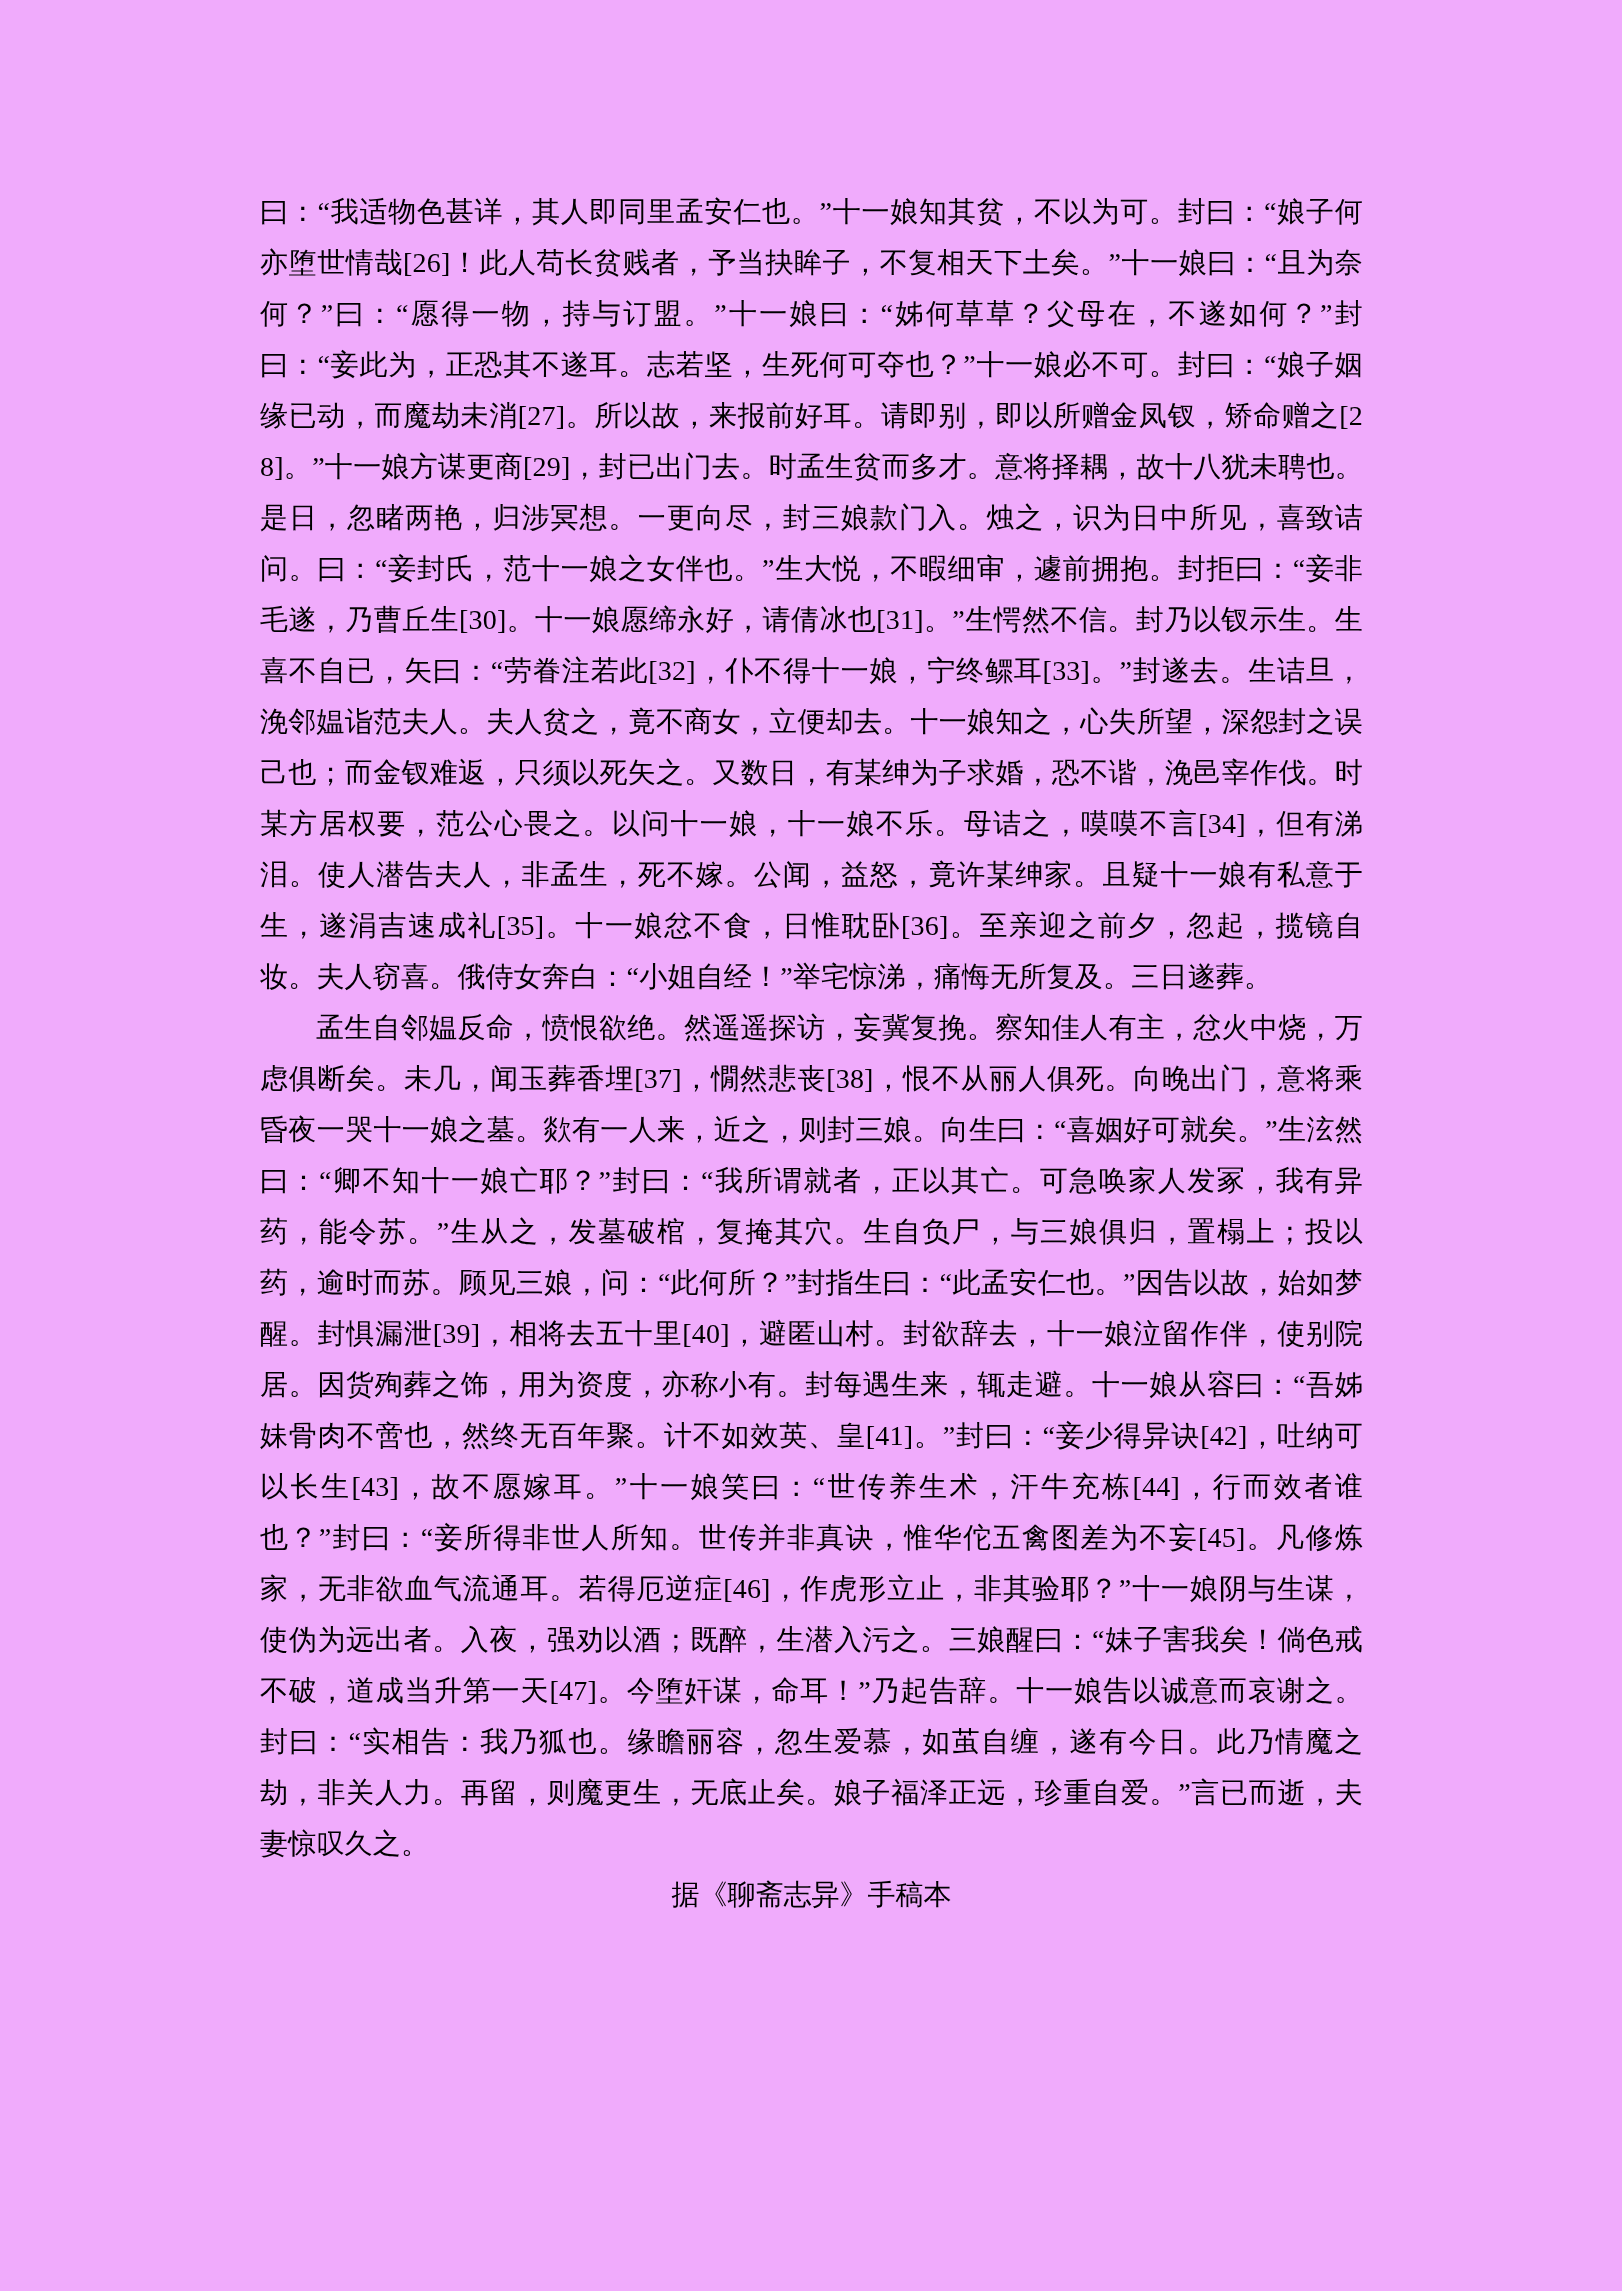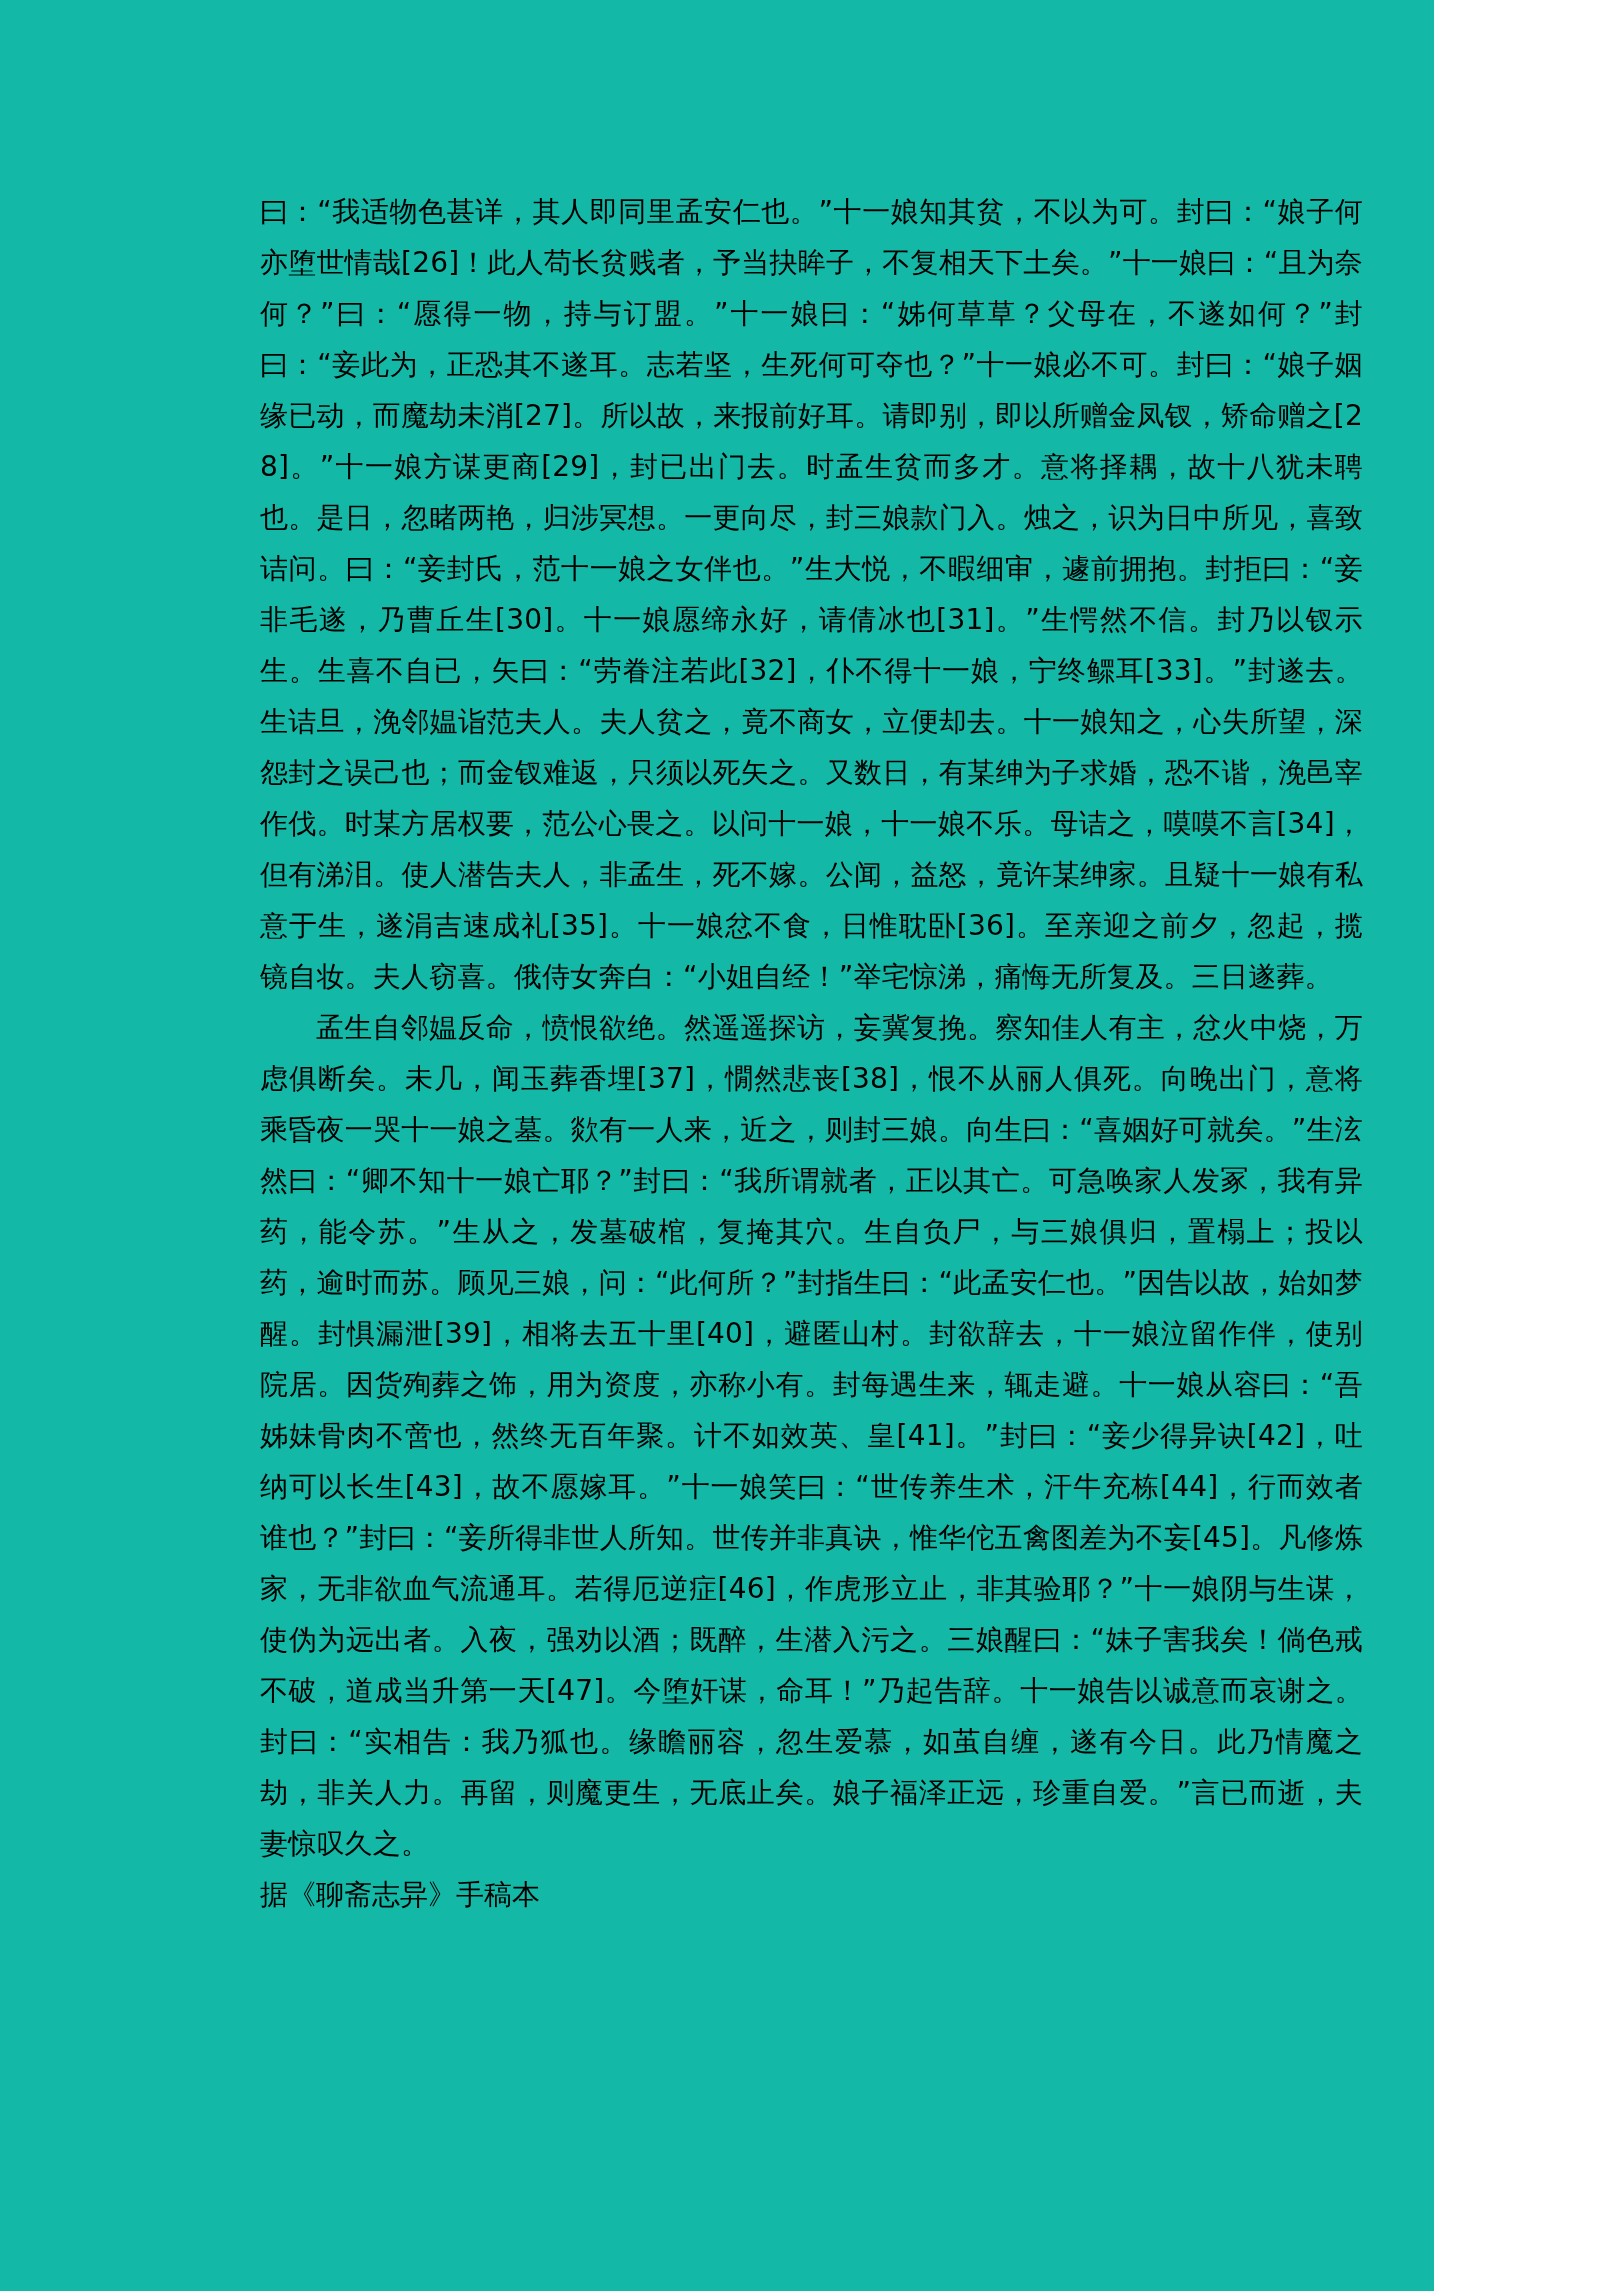--- a/index.html
+++ b/index.html
@@ -12,23 +12,24 @@
     height: 2292px;
     font-family: "DejaVu Sans", "Liberation Sans", sans-serif;
     color: #000000;
     position: relative;
     overflow: hidden;
   }
   .page {
     position: absolute;
     left: 0;
     top: 0;
-    width: 1434px;
+    width: 1622px;
     height: 2292px;
-    background: #14b8a6;
+    background: #f0abfc;
+    font-family: Liberation Serif, serif;
   }
   .content {
     position: absolute;
     left: 260px;
     top: 186px;
     width: 1103px;
   }
   .para {
     font-size: 28px;
     line-height: 51px;
@@ -37,21 +38,21 @@
     text-justify: inter-character;
     margin: 0 0 0 0;
     word-break: break-all;
   }
   .para.indent {
     text-indent: 2em;
   }
   .source {
     font-size: 28px;
     line-height: 51px;
-    text-align: left;
+    text-align: center;
     margin: 0;
   }
 </style>
 </head>
 <body>
 
 <div class="page">
   <div class="content">
     <p class="para">曰：“我适物色甚详，其人即同里孟安仁也。”十一娘知其贫，不以为可。封曰：“娘子何亦堕世情哉[26]！此人苟长贫贱者，予当抉眸子，不复相天下土矣。”十一娘曰：“且为奈何？”曰：“愿得一物，持与订盟。”十一娘曰：“姊何草草？父母在，不遂如何？”封曰：“妾此为，正恐其不遂耳。志若坚，生死何可夺也？”十一娘必不可。封曰：“娘子姻缘已动，而魔劫未消[27]。所以故，来报前好耳。请即别，即以所赠金凤钗，矫命赠之[28]。”十一娘方谋更商[29]，封已出门去。时孟生贫而多才。意将择耦，故十八犹未聘也。是日，忽睹两艳，归涉冥想。一更向尽，封三娘款门入。烛之，识为日中所见，喜致诘问。曰：“妾封氏，范十一娘之女伴也。”生大悦，不暇细审，遽前拥抱。封拒曰：“妾非毛遂，乃曹丘生[30]。十一娘愿缔永好，请倩冰也[31]。”生愕然不信。封乃以钗示生。生喜不自已，矢曰：“劳眷注若此[32]，仆不得十一娘，宁终鳏耳[33]。”封遂去。生诘旦，浼邻媪诣范夫人。夫人贫之，竟不商女，立便却去。十一娘知之，心失所望，深怨封之误己也；而金钗难返，只须以死矢之。又数日，有某绅为子求婚，恐不谐，浼邑宰作伐。时某方居权要，范公心畏之。以问十一娘，十一娘不乐。母诘之，嗼嗼不言[34]，但有涕泪。使人潜告夫人，非孟生，死不嫁。公闻，益怒，竟许某绅家。且疑十一娘有私意于生，遂涓吉速成礼[35]。十一娘忿不食，日惟耽卧[36]。至亲迎之前夕，忽起，揽镜自妆。夫人窃喜。俄侍女奔白：“小姐自经！”举宅惊涕，痛悔无所复及。三日遂葬。</p>
     <p class="para indent">孟生自邻媪反命，愤恨欲绝。然遥遥探访，妄冀复挽。察知佳人有主，忿火中烧，万虑俱断矣。未几，闻玉葬香埋[37]，憪然悲丧[38]，恨不从丽人俱死。向晚出门，意将乘昏夜一哭十一娘之墓。欻有一人来，近之，则封三娘。向生曰：“喜姻好可就矣。”生泫然曰：“卿不知十一娘亡耶？”封曰：“我所谓就者，正以其亡。可急唤家人发冢，我有异药，能令苏。”生从之，发墓破棺，复掩其穴。生自负尸，与三娘俱归，置榻上；投以药，逾时而苏。顾见三娘，问：“此何所？”封指生曰：“此孟安仁也。”因告以故，始如梦醒。封惧漏泄[39]，相将去五十里[40]，避匿山村。封欲辞去，十一娘泣留作伴，使别院居。因货殉葬之饰，用为资度，亦称小有。封每遇生来，辄走避。十一娘从容曰：“吾姊妹骨肉不啻也，然终无百年聚。计不如效英、皇[41]。”封曰：“妾少得异诀[42]，吐纳可以长生[43]，故不愿嫁耳。”十一娘笑曰：“世传养生术，汗牛充栋[44]，行而效者谁也？”封曰：“妾所得非世人所知。世传并非真诀，惟华佗五禽图差为不妄[45]。凡修炼家，无非欲血气流通耳。若得厄逆症[46]，作虎形立止，非其验耶？”十一娘阴与生谋，使伪为远出者。入夜，强劝以酒；既醉，生潜入污之。三娘醒曰：“妹子害我矣！倘色戒不破，道成当升第一天[47]。今堕奸谋，命耳！”乃起告辞。十一娘告以诚意而哀谢之。封曰：“实相告：我乃狐也。缘瞻丽容，忽生爱慕，如茧自缠，遂有今日。此乃情魔之劫，非关人力。再留，则魔更生，无底止矣。娘子福泽正远，珍重自爱。”言已而逝，夫妻惊叹久之。</p>

